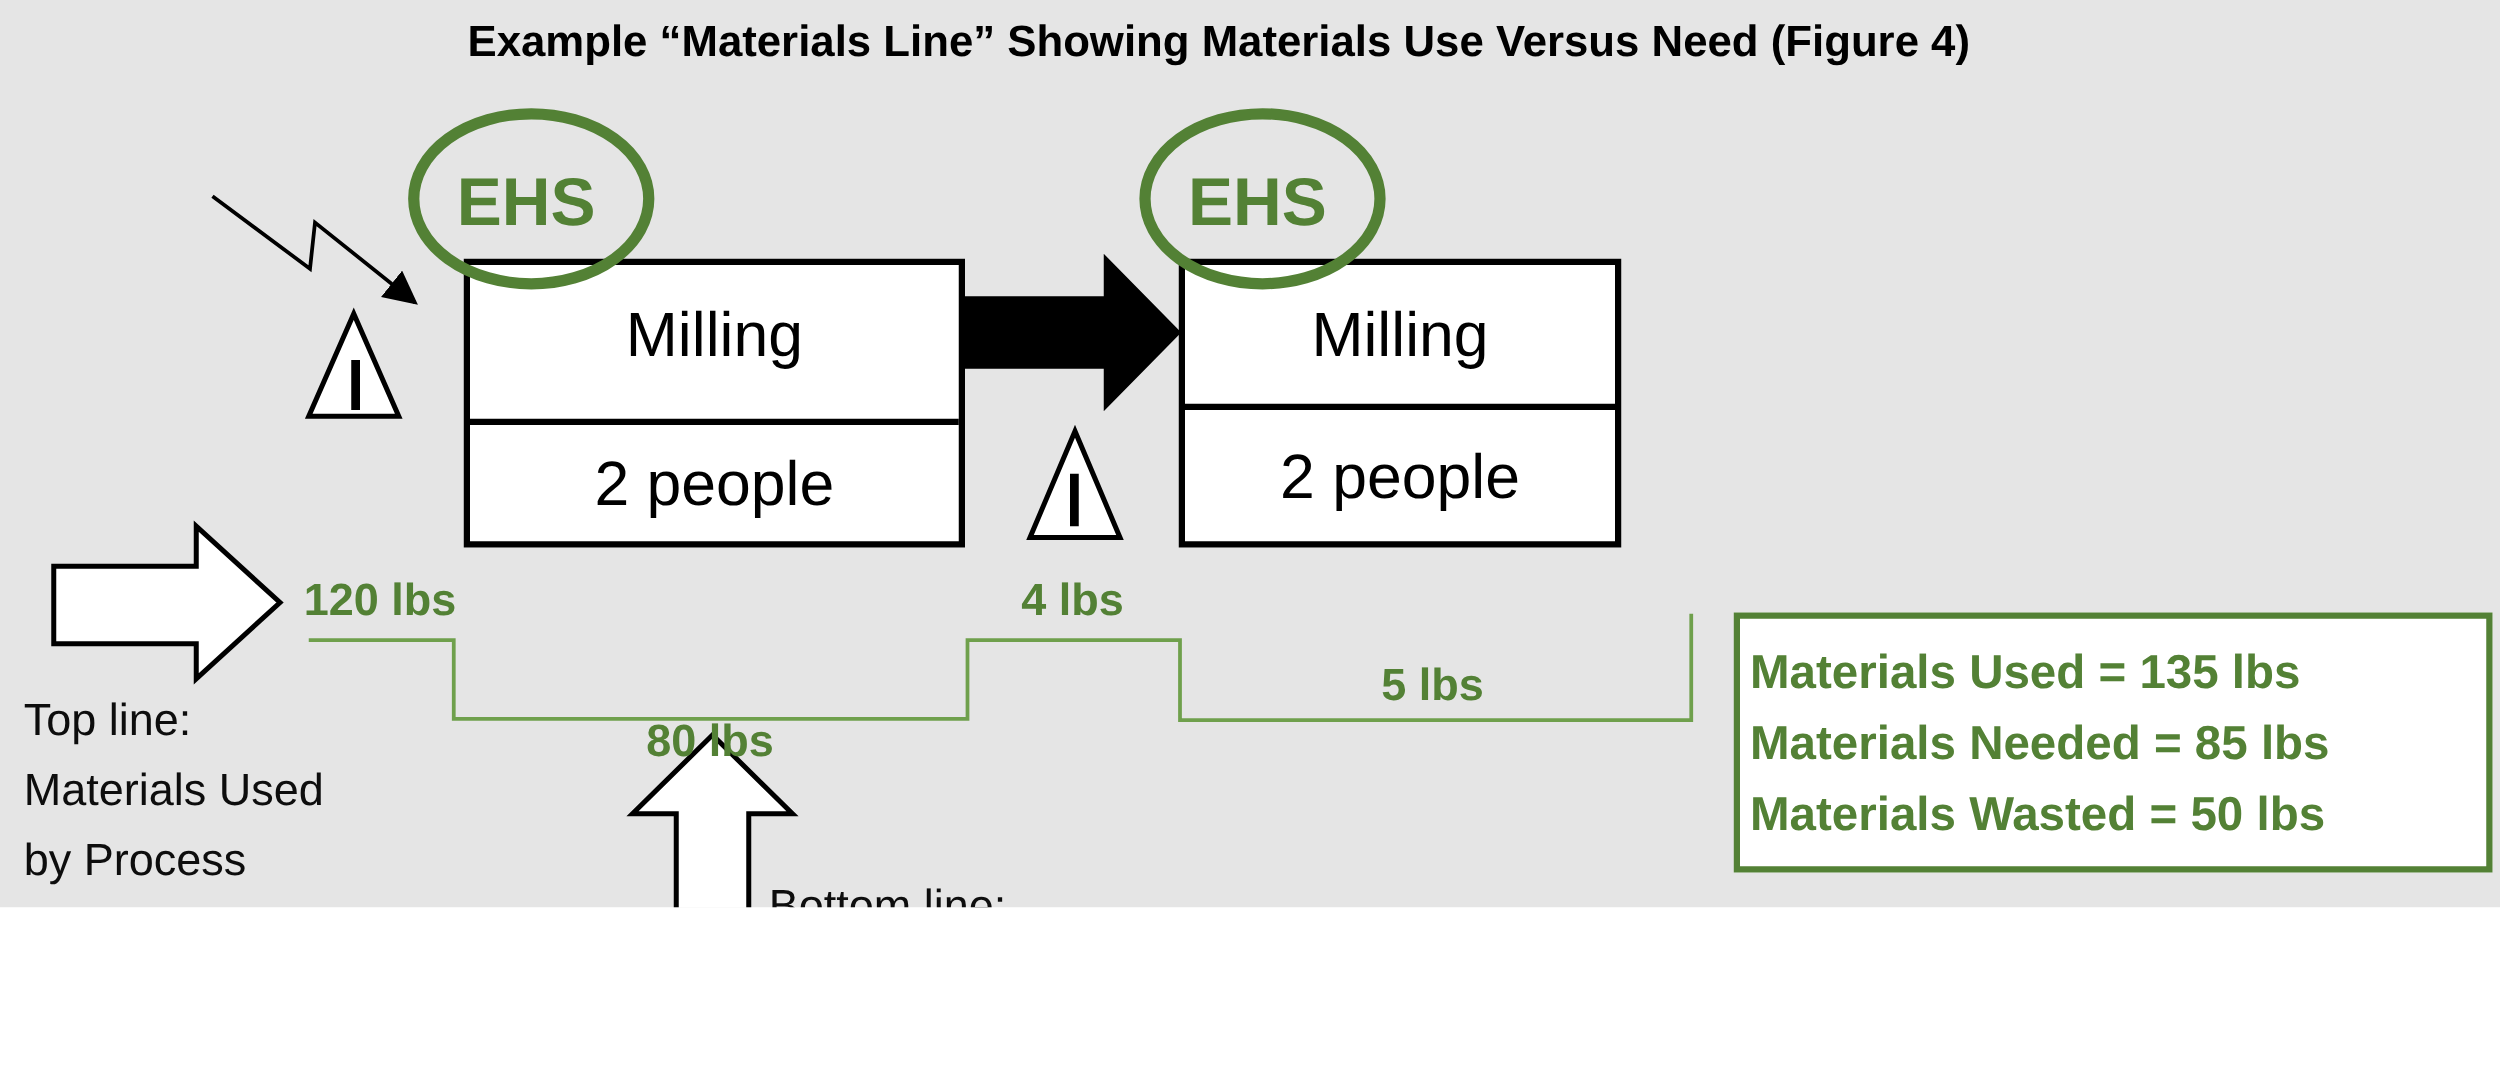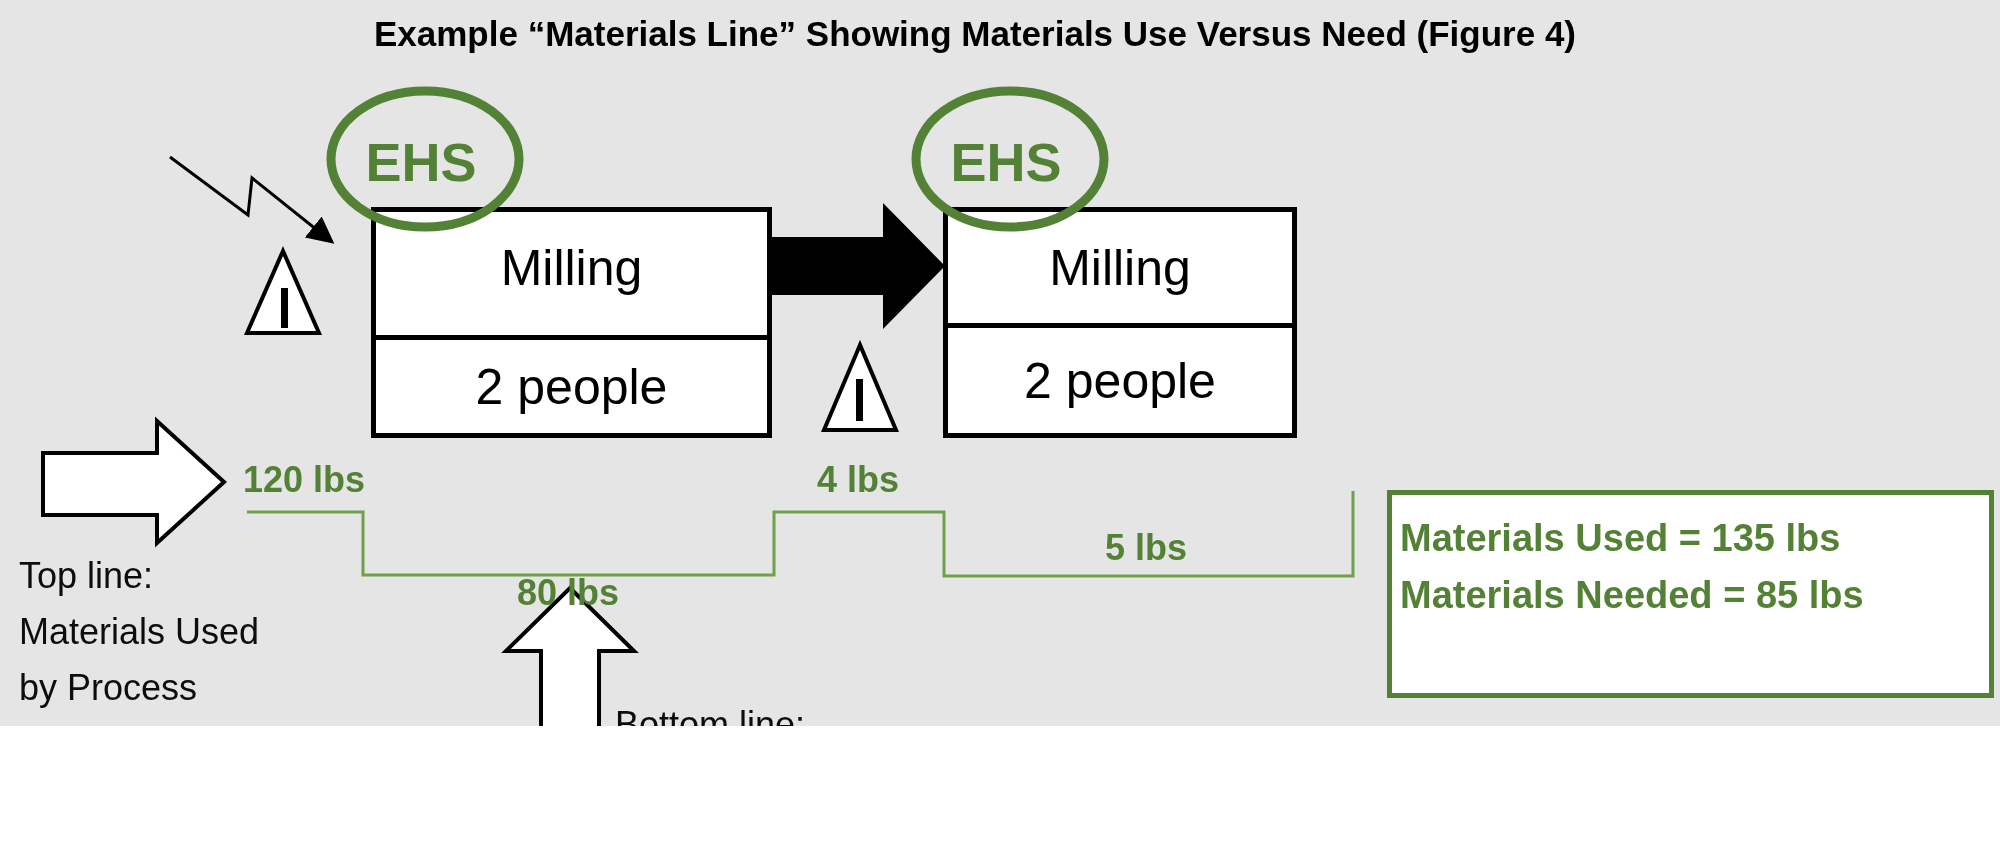--- a/index.html
+++ b/index.html
@@ -159,15 +159,16 @@
   <div class="note note-top-line">Top line:
 Materials Used
 by Process</div>
   <div class="note note-bottom-line">Bottom line:
 Materials Added to
 Product During Process</div>
 
   <div class="summary-box">
     <div class="line">Materials Used = 135 lbs</div>
     <div class="line">Materials Needed = 85 lbs</div>
+    <div class="line">Materials Wasted = 50 lbs</div>
   </div>
 
 </div>
 
 </body></html>

